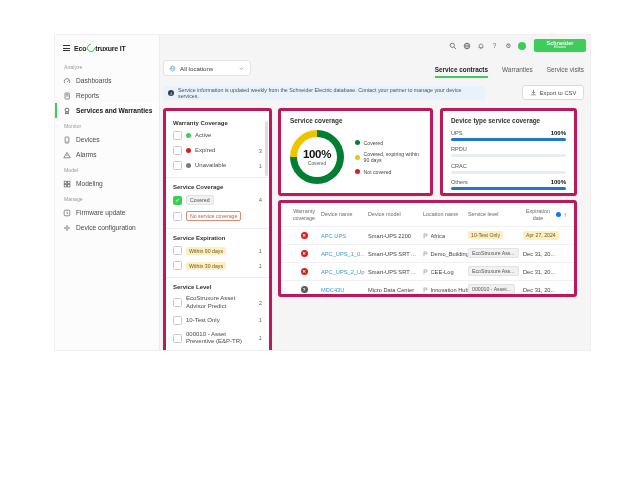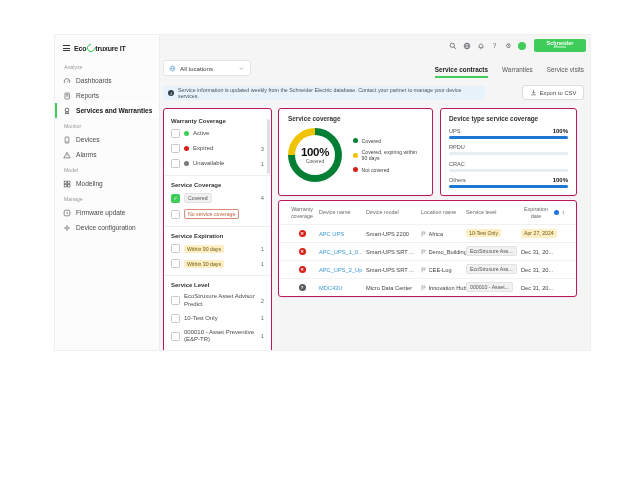--- a/index.html
+++ b/index.html
@@ -32,21 +32,21 @@
 
   .tabs{position:absolute;top:31px;right:6px;display:flex;gap:14px;}
   .tab{font-size:6.4px;color:#5a5a5a;padding-bottom:3px;border-bottom:2px solid transparent;cursor:pointer;}
   .tab.active{color:#1d1d1d;font-weight:bold;border-bottom-color:#3dcd58;}
 
   .banner{position:absolute;left:3px;top:51px;width:322px;height:14px;background:#e7f2fa;border-radius:2px;display:flex;align-items:center;gap:4px;padding:0 5px;font-size:5.3px;color:#44555f;box-sizing:border-box;}
   .info-badge{width:6px;height:6px;border-radius:50%;background:#33424c;color:#fff;font-size:4.4px;display:flex;align-items:center;justify-content:center;font-style:italic;font-weight:bold;flex:none;}
 
   .export-btn{position:absolute;top:50px;right:6px;width:62px;height:15px;background:#fff;border:1px solid #dcdcdc;border-radius:3px;display:flex;align-items:center;justify-content:center;gap:3px;font-size:5.8px;color:#4a4a4a;cursor:pointer;}
 
-  .card{position:absolute;background:#fff;border:1px solid #be185d;border-radius:3px;box-shadow:0 1px 2px rgba(0,0,0,.05);box-sizing:border-box;}
+  .card{position:absolute;background:#fff;border:3px solid #be185d;border-radius:3px;box-shadow:0 1px 2px rgba(0,0,0,.05);box-sizing:border-box;}
   .card-title{font-size:6.4px;font-weight:bold;color:#333;}
 
   
   .filter-card{left:3px;top:73px;width:109px;height:252px;padding:7px 7px;}
   .f-title{font-size:6px;font-weight:bold;color:#333;margin:2px 0 5px;}
   .f-row{display:flex;align-items:center;gap:4px;margin:0 0 6px;font-size:6px;color:#4a4a4a;cursor:pointer;}
   .f-lbl{line-height:1.2;}
   .cb{width:7px;height:7px;border:1px solid #c9c9c9;border-radius:1.5px;background:#fff;flex:none;display:flex;align-items:center;justify-content:center;color:#fff;font-size:5px;cursor:pointer;}
   .cb.checked{background:#3dcd58;border-color:#3dcd58;}
   .dot{width:5px;height:5px;border-radius:50%;flex:none;}

